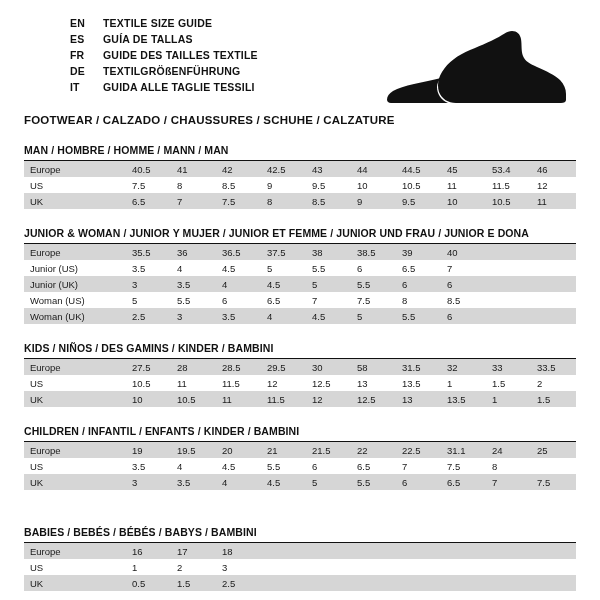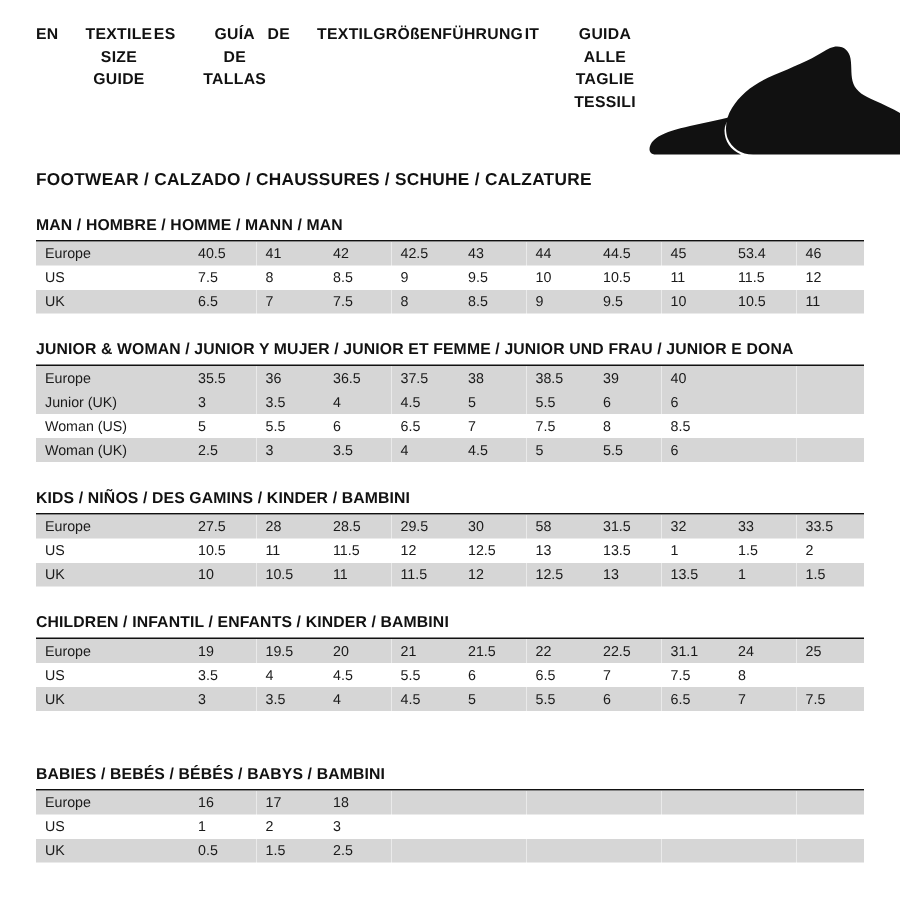--- a/index.html
+++ b/index.html
@@ -23,22 +23,23 @@
   }
 
   
   .header {
     display: flex;
     align-items: flex-start;
     justify-content: space-between;
   }
   .lang-block {
     display: flex;
-    flex-direction: row;
+    flex-direction: column;
     gap: 1px;
+    margin-left: 46px;
   }
   .lang-row {
     display: flex;
     align-items: baseline;
     font-size: 10.5px;
     font-weight: bold;
     letter-spacing: 0.2px;
     line-height: 15px;
   }
   .lang-code {
@@ -118,20 +119,24 @@
 
   <div class="header">
     <div class="lang-block">
       <div class="lang-row">
         <span class="lang-code">EN</span>
         <span class="lang-text">TEXTILE SIZE GUIDE</span>
       </div>
       <div class="lang-row">
         <span class="lang-code">ES</span>
         <span class="lang-text">GUÍA DE TALLAS</span>
+      </div>
+      <div class="lang-row">
+        <span class="lang-code">FR</span>
+        <span class="lang-text">GUIDE DES TAILLES TEXTILE</span>
       </div>
       <div class="lang-row">
         <span class="lang-code">DE</span>
         <span class="lang-text">TEXTILGRÖßENFÜHRUNG</span>
       </div>
       <div class="lang-row">
         <span class="lang-code">IT</span>
         <span class="lang-text">GUIDA ALLE TAGLIE TESSILI</span>
       </div>
     </div>
@@ -225,20 +230,33 @@
         <td>36</td>
         <td>36.5</td>
         <td>37.5</td>
         <td>38</td>
         <td>38.5</td>
         <td>39</td>
         <td>40</td>
         <td class="pad-col"></td>
         <td class="pad-col"></td>
       </tr>
+      <tr class="plain">
+        <td class="label-cell">Junior (US)</td>
+        <td>3.5</td>
+        <td>4</td>
+        <td>4.5</td>
+        <td>5</td>
+        <td>5.5</td>
+        <td>6</td>
+        <td>6.5</td>
+        <td>7</td>
+        <td class="pad-col"></td>
+        <td class="pad-col"></td>
+      </tr>
       <tr class="shaded">
         <td class="label-cell">Junior (UK)</td>
         <td>3</td>
         <td>3.5</td>
         <td>4</td>
         <td>4.5</td>
         <td>5</td>
         <td>5.5</td>
         <td>6</td>
         <td>6</td>

